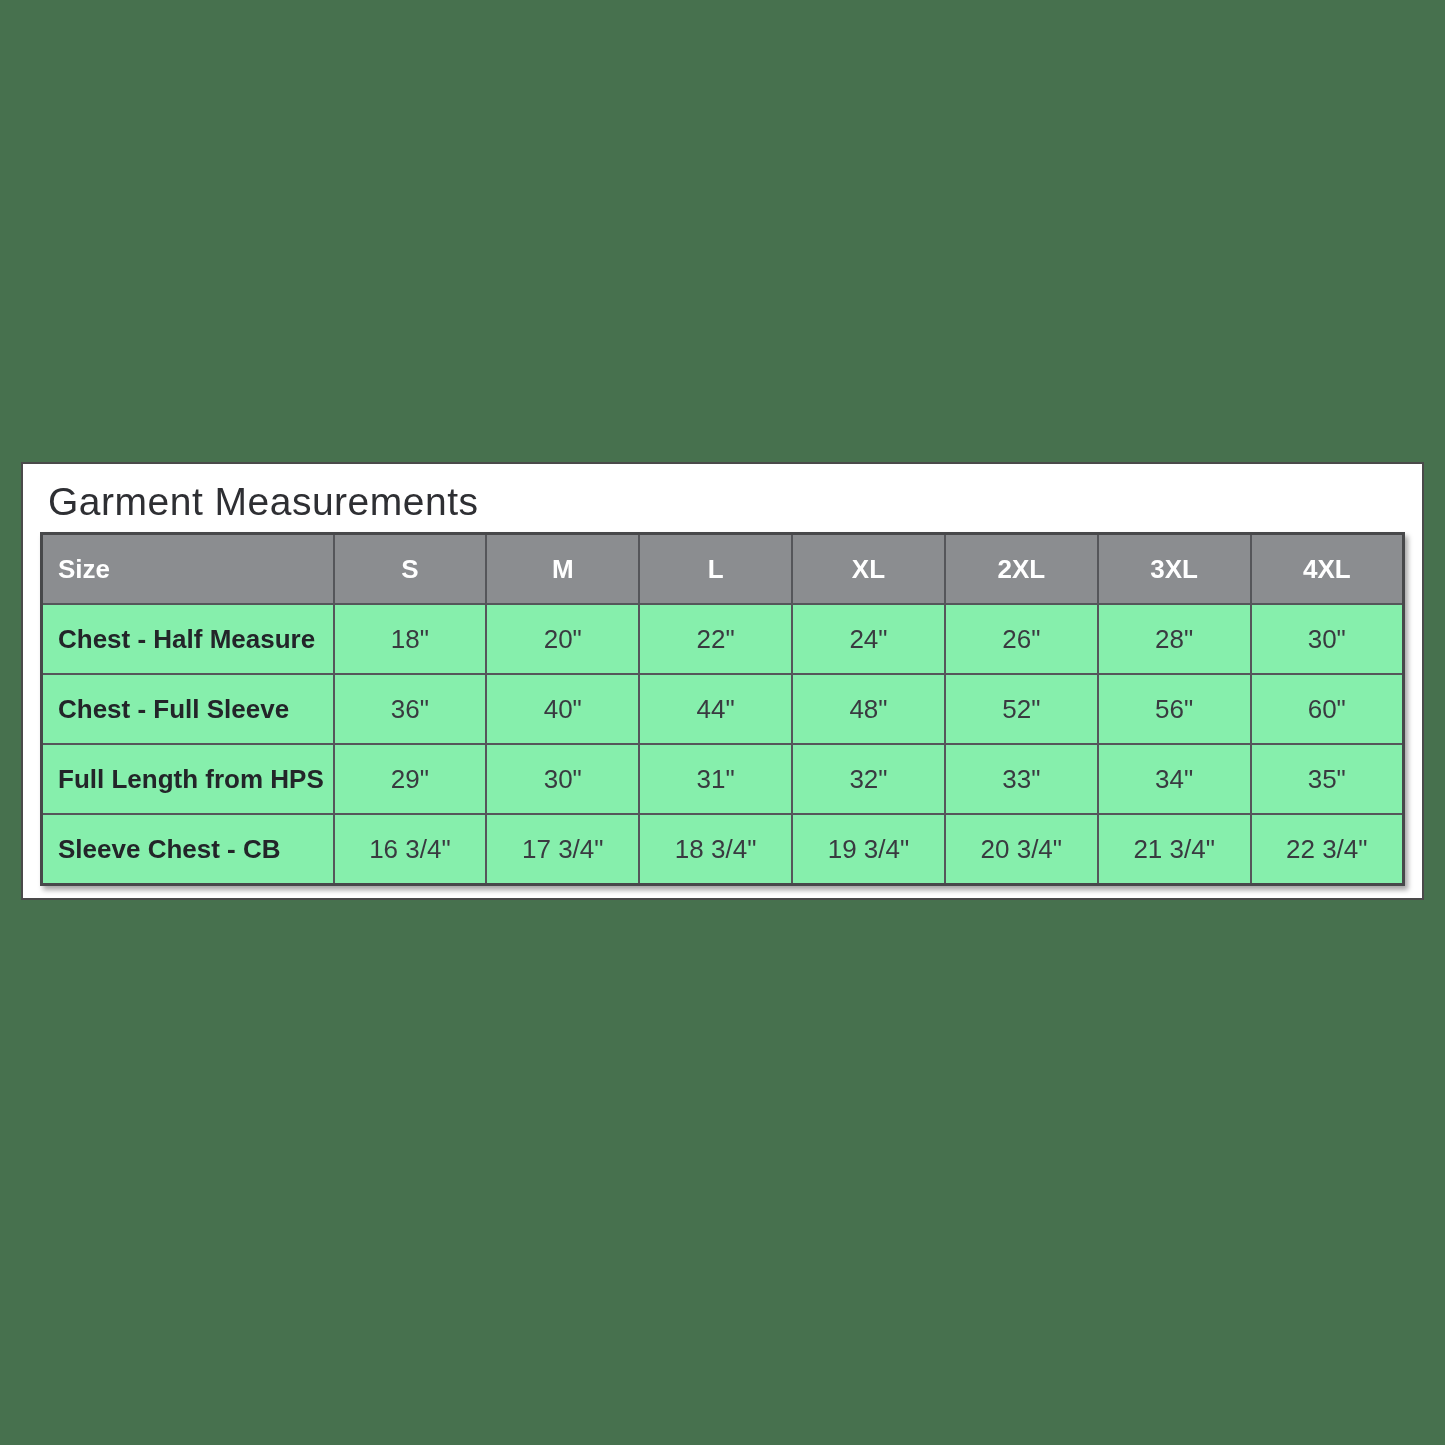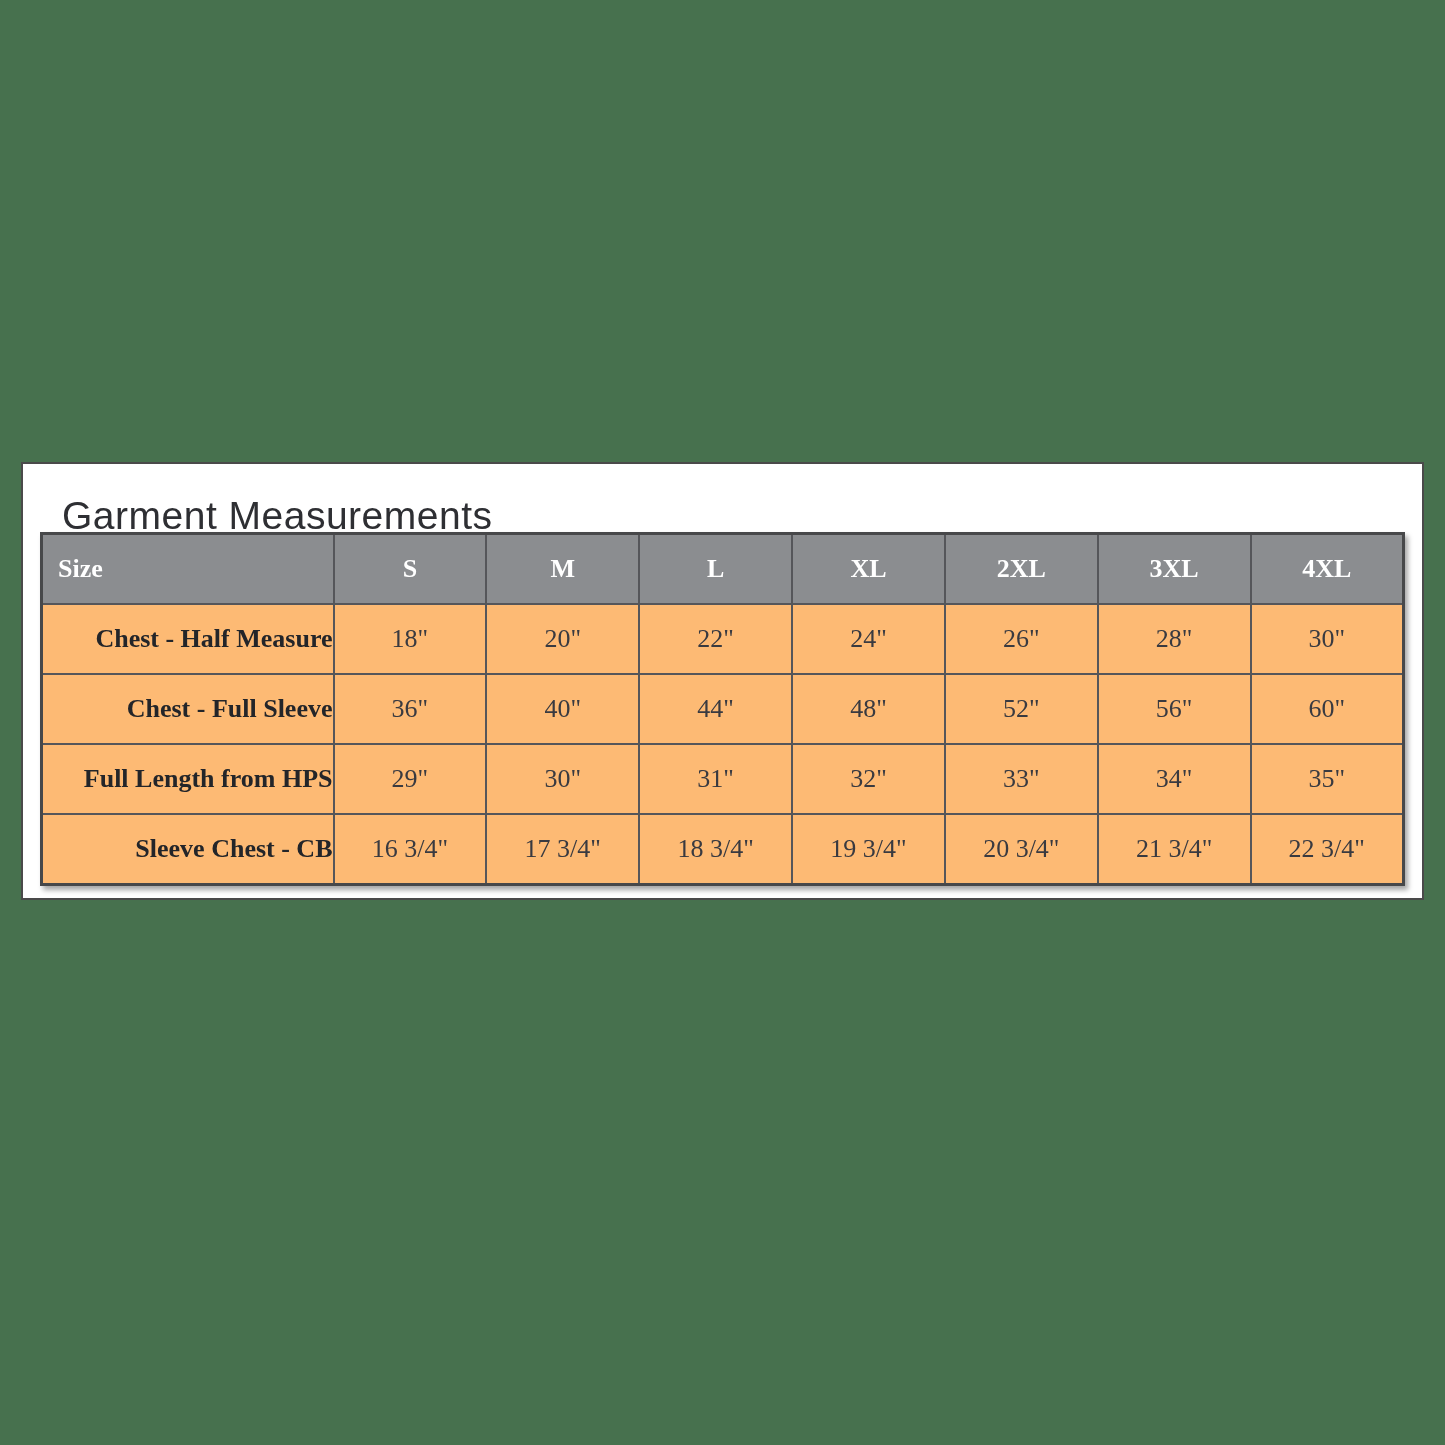--- a/index.html
+++ b/index.html
@@ -20,37 +20,36 @@
     top: 462px;
     width: 1399px;
     height: 434px;
     background: #ffffff;
     border: 2px solid #4a4a4a;
   }
   .panel-title {
     position: absolute;
     left: 23px;
     top: 14px;
-    margin: 16px;
+    margin: 2px;
     font-size: 39px;
     font-weight: 400;
     color: #2e2f33;
     letter-spacing: 0.5px;
   }
   table.size-chart {
     position: absolute;
     left: 17px;
     top: 68px;
     width: 1365px;
     table-layout: fixed;
     border-collapse: collapse;
     border: 3px solid #47484a;
     box-shadow: 3px 4px 5px rgba(0,0,0,0.35);
-    background: #fdba74;
-    font-family: Liberation Serif, serif;
+    background: #86efac;
   }
   table.size-chart col.label-col { width: 292px; }
   table.size-chart th, table.size-chart td {
     border: 2px solid #55565a;
     padding: 0;
     text-align: center;
     vertical-align: middle;
   }
   table.size-chart th {
     height: 68px;
@@ -63,21 +62,21 @@
     text-align: left;
     padding-left: 15px;
   }
   table.size-chart td {
     height: 68px;
     font-size: 26px;
     font-weight: 400;
     color: #393a40;
   }
   table.size-chart td.row-label {
-    text-align: right;
+    text-align: left;
     padding-left: 15px;
     font-weight: 700;
     color: #232529;
   }
 </style>
 </head>
 <body>
 
 <div class="panel">
   <h1 class="panel-title">Garment Measurements</h1>

